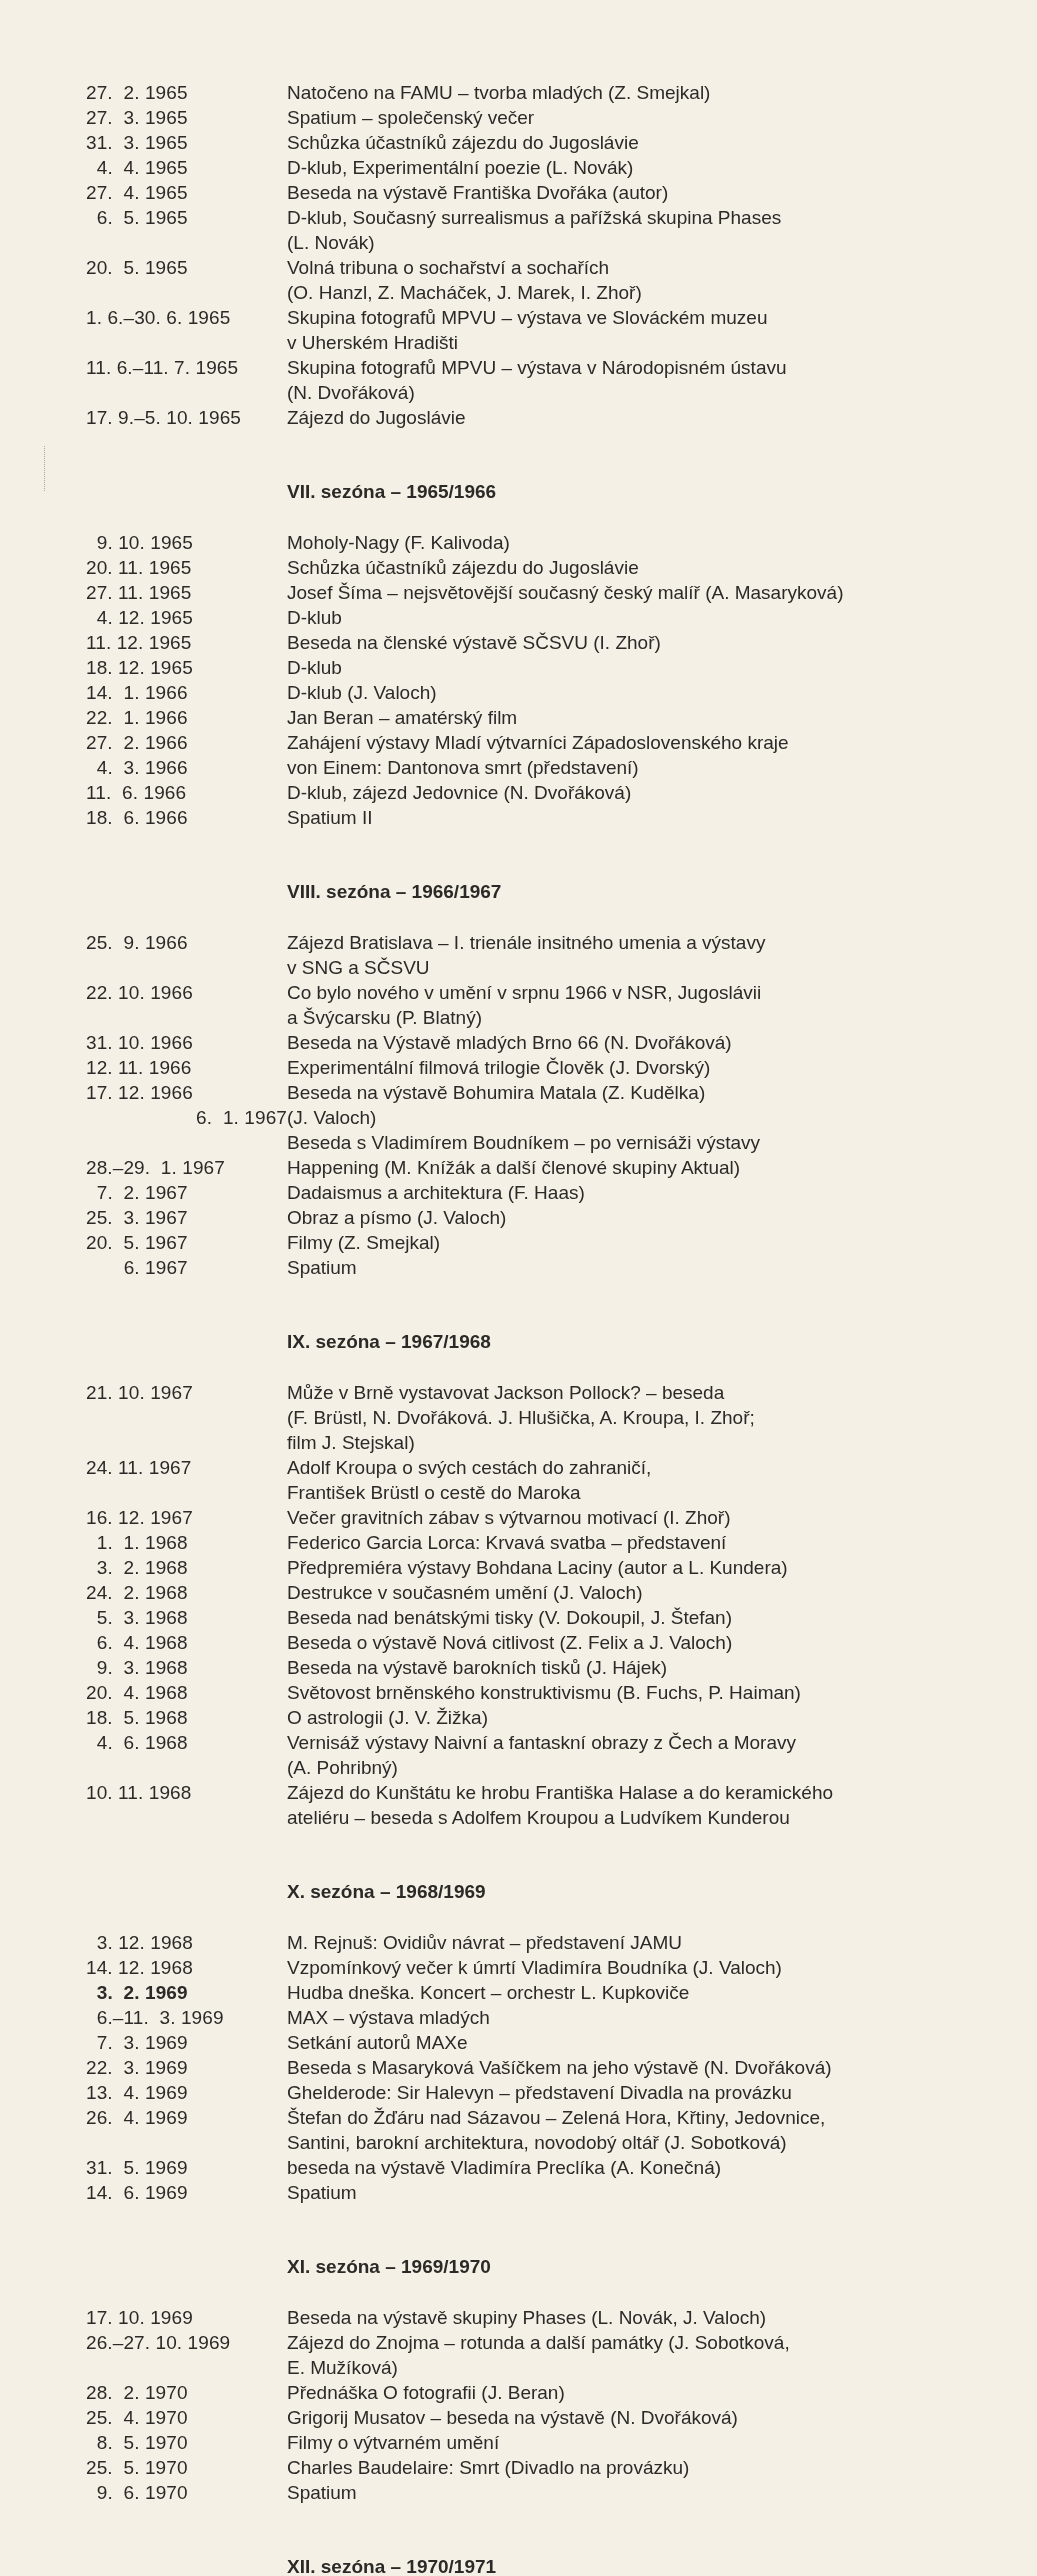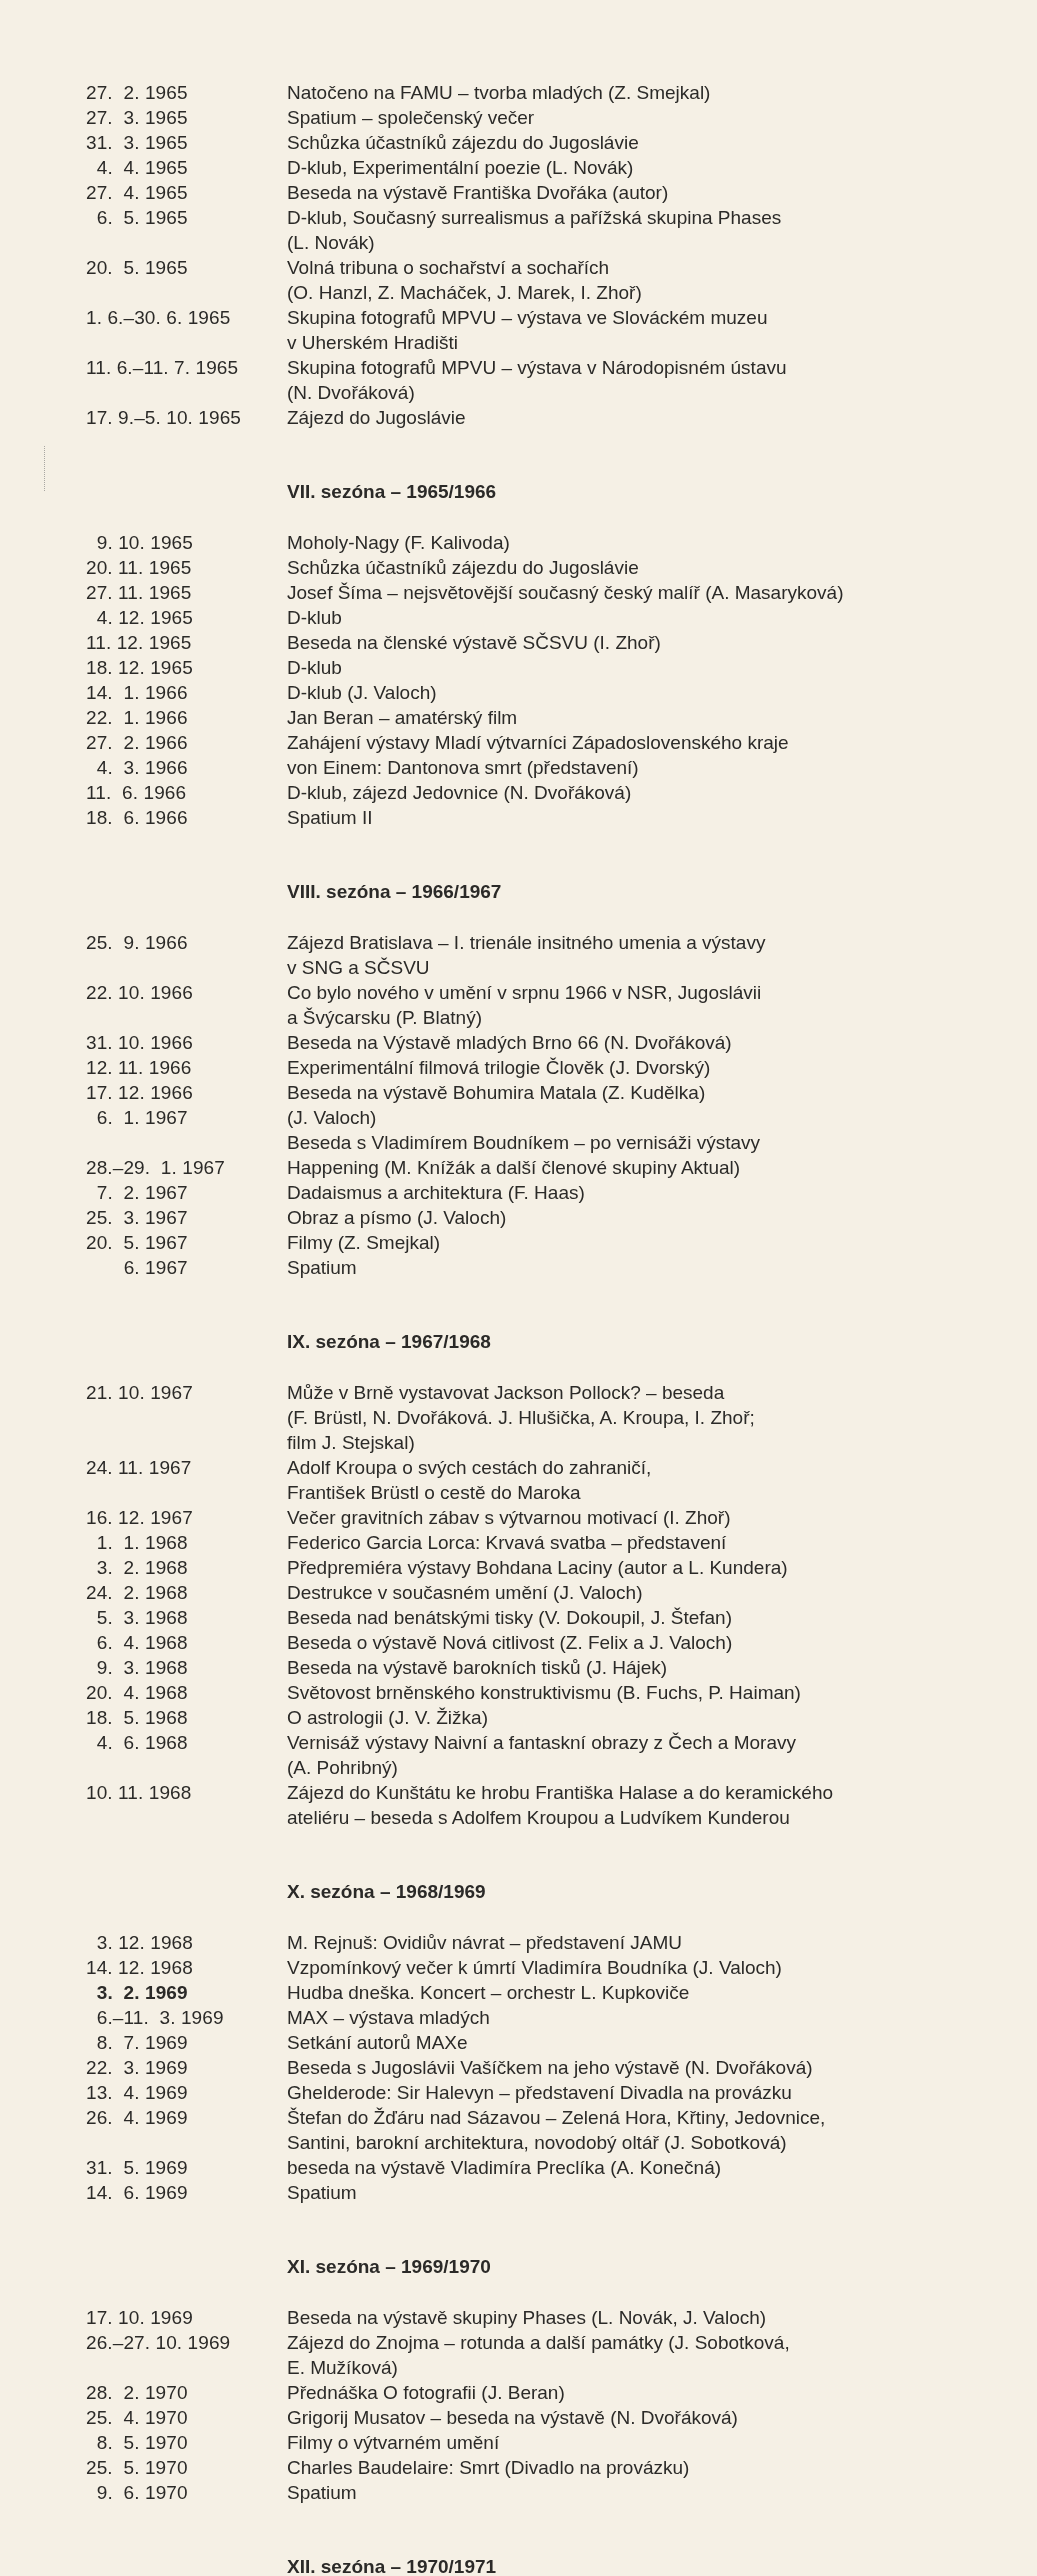--- a/index.html
+++ b/index.html
@@ -199,21 +199,21 @@
           <span class="line" style="white-space: pre;">Experimentální filmová trilogie Člověk (J. Dvorský)</span>
         </div>
       </div>
       <div class="row">
         <div class="date" style="white-space: pre;">17. 12. 1966</div>
         <div class="desc">
           <span class="line" style="white-space: pre;">Beseda na výstavě Bohumira Matala (Z. Kudělka)</span>
         </div>
       </div>
       <div class="row">
-        <div class="date" style="white-space: pre;">  6.  1. 1967</div>
+        <div class="date" style="white-space: pre; text-align: right;">  6.  1. 1967</div>
         <div class="desc">
           <span class="line" style="white-space: pre;">(J. Valoch)</span>
           <span class="line" style="white-space: pre;">Beseda s Vladimírem Boudníkem – po vernisáži výstavy</span>
         </div>
       </div>
       <div class="row">
         <div class="date" style="white-space: pre;">28.–29.  1. 1967</div>
         <div class="desc">
           <span class="line" style="white-space: pre;">Happening (M. Knížák a další členové skupiny Aktual)</span>
         </div>
@@ -349,29 +349,29 @@
           <span class="line" style="white-space: pre;">Hudba dneška. Koncert – orchestr L. Kupkoviče</span>
         </div>
       </div>
       <div class="row">
         <div class="date" style="white-space: pre;">  6.–11.  3. 1969</div>
         <div class="desc">
           <span class="line" style="white-space: pre;">MAX – výstava mladých</span>
         </div>
       </div>
       <div class="row">
-        <div class="date" style="white-space: pre;">  8.  7. 1969</div>
+        <div class="date" style="white-space: pre;">  7.  3. 1969</div>
         <div class="desc">
           <span class="line" style="white-space: pre;">Setkání autorů MAXe</span>
         </div>
       </div>
       <div class="row">
         <div class="date" style="white-space: pre;">22.  3. 1969</div>
         <div class="desc">
-          <span class="line" style="white-space: pre;">Beseda s Jugoslávii Vašíčkem na jeho výstavě (N. Dvořáková)</span>
+          <span class="line" style="white-space: pre;">Beseda s Masaryková Vašíčkem na jeho výstavě (N. Dvořáková)</span>
         </div>
       </div>
       <div class="row">
         <div class="date" style="white-space: pre;">13.  4. 1969</div>
         <div class="desc">
           <span class="line" style="white-space: pre;">Ghelderode: Sir Halevyn – představení Divadla na provázku</span>
         </div>
       </div>
       <div class="row">
         <div class="date" style="white-space: pre;">26.  4. 1969</div>

